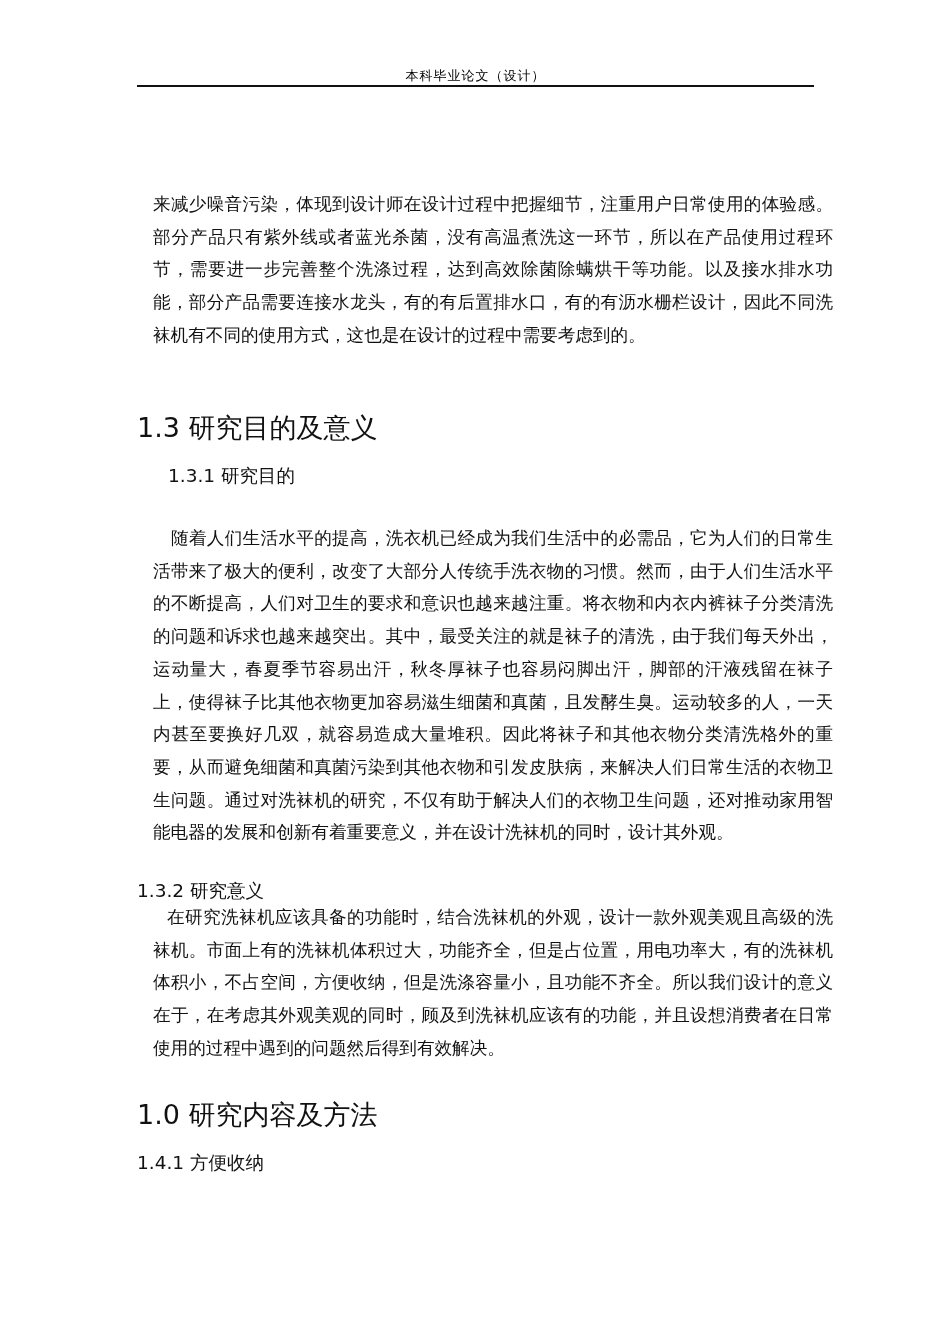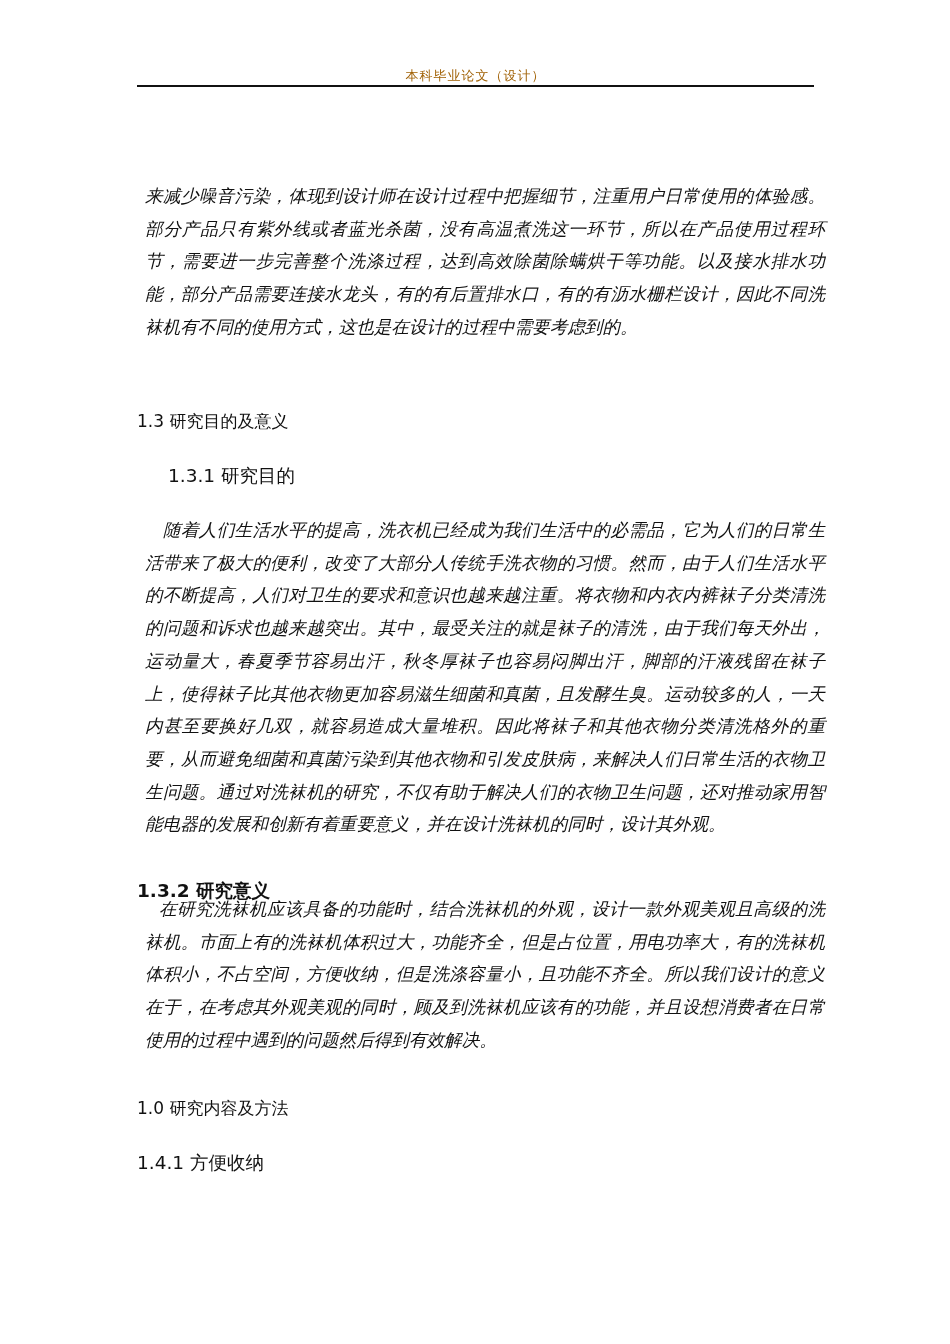--- a/index.html
+++ b/index.html
@@ -1,46 +1,46 @@
 <!DOCTYPE html>
 <html><head>
   <meta charset="utf-8">
   <style>
     html, body { margin: 0; padding: 0; background: #ffffff; }
     body { width: 950px; height: 1344px; position: relative; overflow: hidden;
            font-family: "DejaVu Serif", "Liberation Serif", serif; color: #111; }
     .header { position: absolute; left: 137px; top: 67px; width: 677px; text-align: center;
-              font-size: 13px; letter-spacing: 1px; color: #a16207; }
+              font-size: 13px; letter-spacing: 1px; color: #000000; }
     .header-rule { position: absolute; left: 137px; top: 85px; width: 677px; height: 0;
                    border-top: 2px solid #111; }
     .content { position: absolute; left: 137px; top: 172px; width: 680px; }
-    .para { font-size: 17.6px; line-height: 32.7px; margin: 8px; text-align: justify;
-            text-align-last: left; font-style: italic; }
+    .para { font-size: 17.6px; line-height: 32.7px; margin: 16px; text-align: justify;
+            text-align-last: left; }
     .para.indent { text-indent: 18px; }
-    .h2 { font-family: "DejaVu Sans", "Liberation Sans", sans-serif; font-size: 17px;
+    .h2 { font-family: "DejaVu Sans", "Liberation Sans", sans-serif; font-size: 27px;
           font-weight: normal; margin: 0; position: absolute; left: 0; }
     .h3 { font-family: "DejaVu Sans", "Liberation Sans", sans-serif; font-size: 18.5px;
           font-weight: normal; margin: 0; position: absolute; left: 0; }
     .abs { position: absolute; left: 0; width: 680px; }
   </style>
 </head>
 <body>
 
 <div class="header">本科毕业论文（设计）</div>
 <div class="header-rule"></div>
 
 <div class="content">
   <p class="para abs" style="top:0;">来减少噪音污染，体现到设计师在设计过程中把握细节，注重用户日常使用的体验感。部分产品只有紫外线或者蓝光杀菌，没有高温煮洗这一环节，所以在产品使用过程环节，需要进一步完善整个洗涤过程，达到高效除菌除螨烘干等功能。以及接水排水功能，部分产品需要连接水龙头，有的有后置排水口，有的有沥水栅栏设计，因此不同洗袜机有不同的使用方式，这也是在设计的过程中需要考虑到的。</p>
 
   <h2 class="h2" style="top:238px;">1.3 研究目的及意义</h2>
 
   <h3 class="h3" style="top:291px;margin-left:31px;">1.3.1 研究目的</h3>
 
   <p class="para indent abs" style="top:334px;">随着人们生活水平的提高，洗衣机已经成为我们生活中的必需品，它为人们的日常生活带来了极大的便利，改变了大部分人传统手洗衣物的习惯。然而，由于人们生活水平的不断提高，人们对卫生的要求和意识也越来越注重。将衣物和内衣内裤袜子分类清洗的问题和诉求也越来越突出。其中，最受关注的就是袜子的清洗，由于我们每天外出，运动量大，春夏季节容易出汗，秋冬厚袜子也容易闷脚出汗，脚部的汗液残留在袜子上，使得袜子比其他衣物更加容易滋生细菌和真菌，且发酵生臭。运动较多的人，一天内甚至要换好几双，就容易造成大量堆积。因此将袜子和其他衣物分类清洗格外的重要，从而避免细菌和真菌污染到其他衣物和引发皮肤病，来解决人们日常生活的衣物卫生问题。通过对洗袜机的研究，不仅有助于解决人们的衣物卫生问题，还对推动家用智能电器的发展和创新有着重要意义，并在设计洗袜机的同时，设计其外观。</p>
 
-  <h3 class="h3" style="top:706px;font-weight:bold;">1.3.2 研究意义</h3>
+  <h3 class="h3" style="top:706px;">1.3.2 研究意义</h3>
 
   <p class="para indent abs" style="top:713px; text-indent:14px;">在研究洗袜机应该具备的功能时，结合洗袜机的外观，设计一款外观美观且高级的洗袜机。市面上有的洗袜机体积过大，功能齐全，但是占位置，用电功率大，有的洗袜机体积小，不占空间，方便收纳，但是洗涤容量小，且功能不齐全。所以我们设计的意义在于，在考虑其外观美观的同时，顾及到洗袜机应该有的功能，并且设想消费者在日常使用的过程中遇到的问题然后得到有效解决。</p>
 
   <h2 class="h2" style="top:925px;">1.0 研究内容及方法</h2>
 
   <h3 class="h3" style="top:978px;">1.4.1 方便收纳</h3>
 </div>
 
 </body></html>

